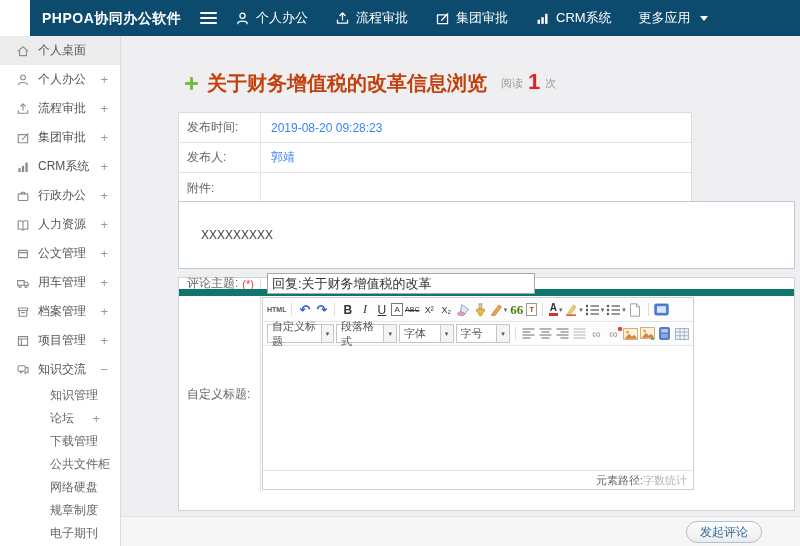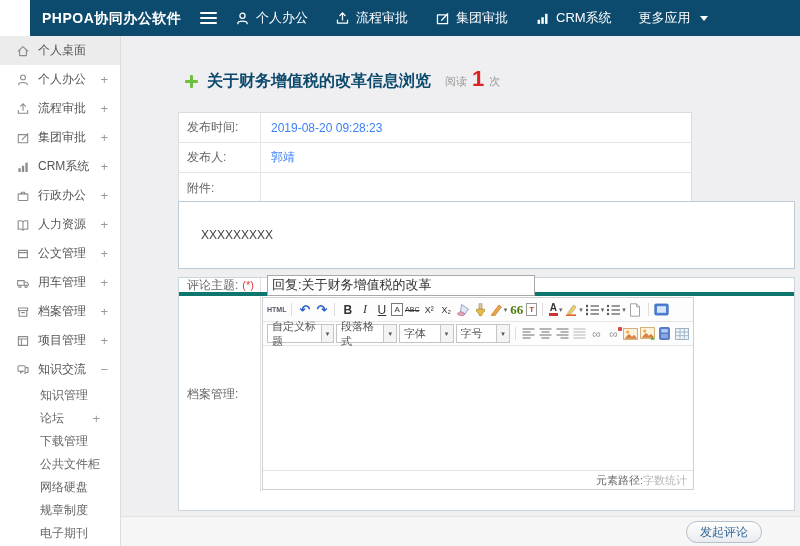--- a/index.html
+++ b/index.html
@@ -17,45 +17,45 @@
   .hicon svg { display:block; stroke:#fff; fill:none; stroke-width:1.2; stroke-linecap:round; stroke-linejoin:round; }
   .caret-down { width:0; height:0; border-left:4px solid transparent; border-right:4px solid transparent; border-top:5px solid #fff; margin-left:3px; }
 
   
   .sidebar { position:absolute; top:36px; left:0; width:121px; height:510px; background:#fff; border-right:1px solid #dcdcdc; overflow:hidden; }
   .side-item { position:relative; height:29px; display:flex; align-items:center; padding-left:16px; font-size:12px; color:#555; cursor:pointer; }
   .side-item.active { background:#ececec; }
   .sicon { width:14px; height:14px; margin-right:8px; flex:none; }
   .sicon svg { display:block; stroke:#8b8b8b; fill:none; stroke-width:1.1; stroke-linecap:round; stroke-linejoin:round; }
   .expander { position:absolute; right:12px; color:#999; font-size:13px; cursor:pointer; }
-  .side-sub { position:relative; height:23px; display:flex; align-items:center; padding-left:40px; font-size:12px; color:#666; cursor:pointer; }
+  .side-sub { position:relative; height:23px; display:flex; align-items:center; padding-left:50px; font-size:12px; color:#666; cursor:pointer; }
   .side-sub .expander { right:20px; }
 
   
   .main { position:absolute; top:36px; left:121px; width:679px; height:510px; background:#efeff1; }
 
   .title-row { position:absolute; left:64px; top:34px; display:flex; align-items:center; }
   .plus-icon { position:relative; width:13px; height:13px; margin-right:9px; }
   .plus-icon::before { content:""; position:absolute; left:5px; top:0; width:3px; height:13px; background:#6fbf3f; border-radius:1px; }
   .plus-icon::after  { content:""; position:absolute; left:0; top:5px; width:13px; height:3px; background:#6fbf3f; border-radius:1px; }
-  .page-title { font-size:16px; font-weight:bold; color:#0c4a6e; }
+  .page-title { font-size:20px; font-weight:bold; color:#c2410c; }
   .read-label { font-size:11px; color:#999; margin-left:14px; }
   .read-count { font-size:22px; font-weight:bold; color:#dd2222; margin:0 5px; line-height:1; position:relative; top:-2px; }
   .read-unit { font-size:11px; color:#999; }
 
   .info-table { position:absolute; left:57px; top:76px; width:514px; background:#fff; border:1px solid #dcdcdc; }
   .info-row { display:flex; height:30px; border-bottom:1px solid #e4e4e4; }
   .info-row:last-child { border-bottom:none; }
   .info-label { width:82px; flex:none; border-right:1px solid #e4e4e4; display:flex; align-items:center; padding-left:8px; font-size:12px; color:#666; }
   .info-value { flex:1; display:flex; align-items:center; padding-left:10px; font-size:12px; color:#3b82f6; }
 
   .content-box { position:absolute; left:57px; top:165px; width:617px; height:68px; background:#fff; border:1px solid #b9ccd8; display:flex; align-items:center; padding-left:22px; font-size:12px; color:#444; }
 
   .comment-table { position:absolute; left:57px; top:241px; width:617px; height:234px; background:#fff; border:1px solid #c9d6de; }
-  .subject-row { display:flex; height:18px; border-bottom:4px solid #0f766e; }
+  .subject-row { display:flex; height:18px; border-bottom:7px solid #0f766e; }
   .c-label { width:82px; flex:none; border-right:1px solid #e0e0e0; display:flex; align-items:center; padding-left:8px; font-size:12px; color:#666; gap:4px; }
   .req { color:#e04040; font-size:11px; }
   .subject-cell { flex:1; display:flex; align-items:center; }
   .subject-input { width:268px; height:21px; margin-left:6px; border:1px solid #a8a8a8; font-size:13px; color:#333; padding:0 4px; font-family:inherit; background:#fff; }
   .content-row { display:flex; height:196px; }
   .editor-cell { flex:1; padding:1px; }
 
   .editor { width:432px; height:193px; border:1px solid #cfcfcf; background:#fff; display:flex; flex-direction:column; }
   .toolbar { height:24px; flex:none; display:flex; align-items:center; padding:0 4px; border-bottom:1px solid #e6e6e6; gap:2px; background:#fdfdfd; }
   .tb { min-width:15px; height:18px; display:inline-flex; align-items:center; justify-content:center; font-size:11px; color:#333; cursor:pointer; }
@@ -341,21 +341,21 @@
         <div class="c-label">
           <span>评论主题:</span>
           <span class="req">(*)</span>
         </div>
         <div class="subject-cell">
           <input class="subject-input" type="text" value="回复:关于财务增值税的改革" style="">
         </div>
       </div>
       <div class="content-row">
         <div class="c-label">
-          <span>档案管理:</span>
+          <span>自定义标题:</span>
         </div>
         <div class="editor-cell">
           <div class="editor">
 
             <div class="toolbar">
               <span class="tb tb-html">HTML</span>
               <span class="tb-sep"></span>
               <span class="tb tb-undo">↶</span>
               <span class="tb tb-redo">↷</span>
               <span class="tb-sep"></span>

